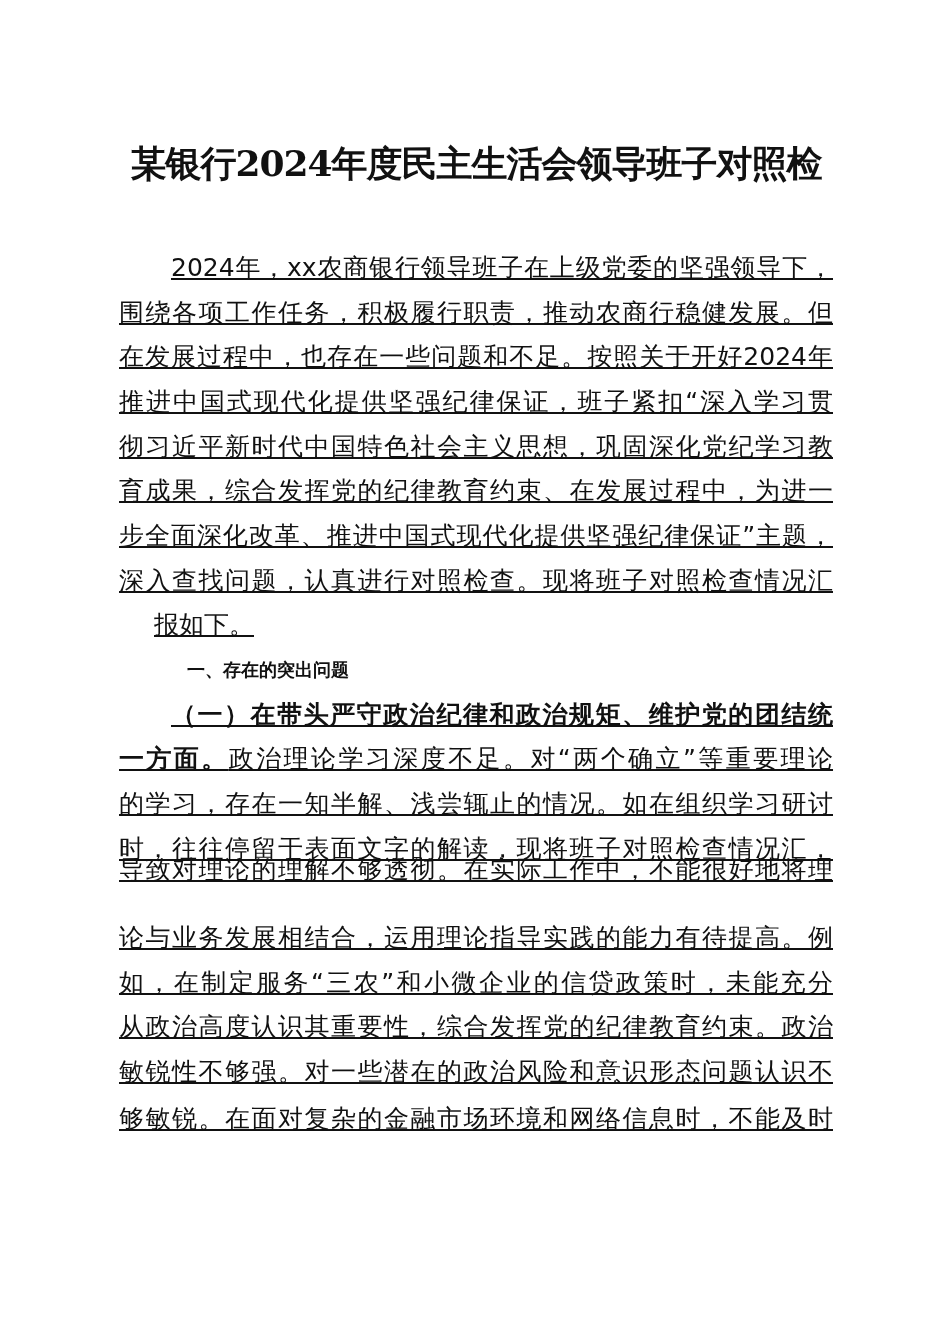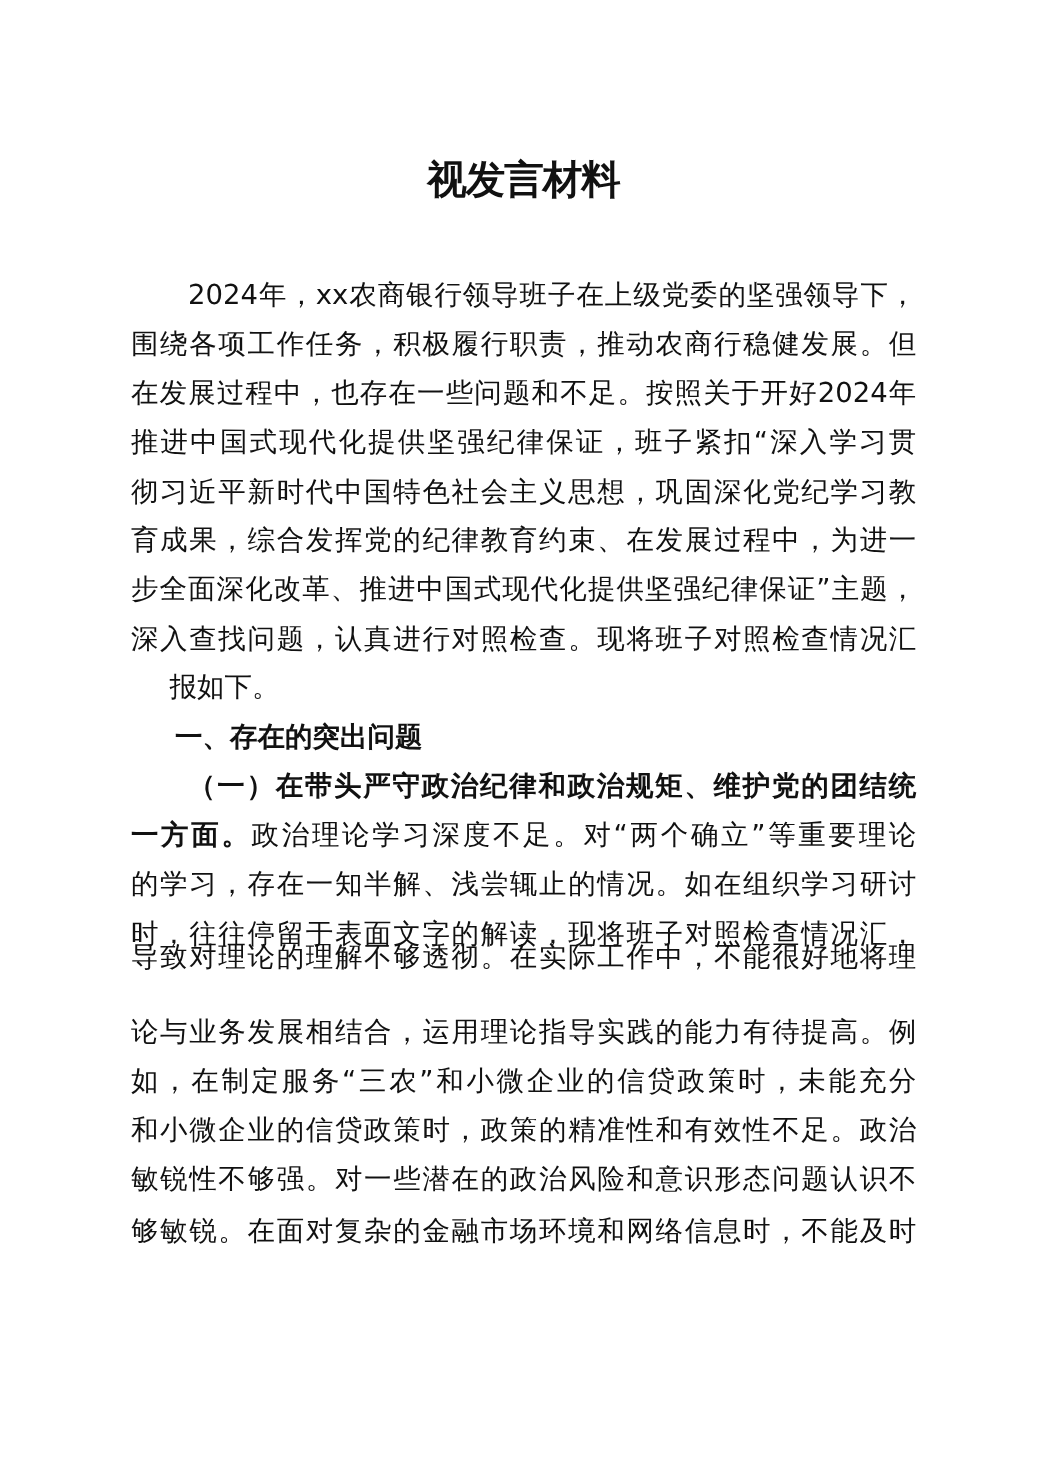--- a/index.html
+++ b/index.html
@@ -37,49 +37,50 @@
     position: absolute;
     left: 0;
     width: 714px;
     font-family: "DejaVu Sans", "Liberation Sans", sans-serif;
     font-size: 25px;
     line-height: 32px;
     white-space: nowrap;
     text-align: justify;
     text-align-last: justify;
     letter-spacing: 0px;
+    text-decoration: underline;
   }
   .line.last {
     text-align-last: left;
     margin-left: 35px;
   }
   .line.indent {
     left: 52px;
     width: 662px;
   }
   .heading1 {
     position: absolute;
-    left: 40px;
+    left: 68px;
     font-family: "DejaVu Sans", "Liberation Sans", sans-serif;
-    font-size: 25px;
+    font-size: 18px;
     font-weight: bold;
     line-height: 32px;
     white-space: nowrap;
   }
   .bold {
     font-weight: bold;
   }
 </style>
 </head>
 <body>
 
 <div class="page">
 
   <h1 class="title">
-    <div>视发言材料</div>
+    <div>某银行2024年度民主生活会领导班子对照检</div>
   </h1>
 
   <div>
     <div class="line indent" style="top:252px">2024年，xx农商银行领导班子在上级党委的坚强领导下，</div>
     <div class="line" style="top:297px">围绕各项工作任务，积极履行职责，推动农商行稳健发展。但</div>
     <div class="line" style="top:341px">在发展过程中，也存在一些问题和不足。按照关于开好2024年</div>
     <div class="line" style="top:386px">推进中国式现代化提供坚强纪律保证，班子紧扣“深入学习贯</div>
     <div class="line" style="top:431px">彻习近平新时代中国特色社会主义思想，巩固深化党纪学习教</div>
     <div class="line" style="top:475px">育成果，综合发挥党的纪律教育约束、在发展过程中，为进一</div>
     <div class="line" style="top:520px">步全面深化改革、推进中国式现代化提供坚强纪律保证”主题，</div>
@@ -90,18 +91,18 @@
   <div class="heading1" style="top:654px">一、存在的突出问题</div>
 
   <div>
     <div class="line indent bold" style="top:699px">（一）在带头严守政治纪律和政治规矩、维护党的团结统</div>
     <div class="line" style="top:743px"><span class="bold">一方面。</span><span>政治理论学习深度不足。对“两个确立”等重要理论</span></div>
     <div class="line" style="top:788px">的学习，存在一知半解、浅尝辄止的情况。如在组织学习研讨</div>
     <div class="line" style="top:833px">时，往往停留于表面文字的解读，现将班子对照检查情况汇，</div>
     <div class="line" style="top:854px">导致对理论的理解不够透彻。在实际工作中，不能很好地将理</div>
     <div class="line" style="top:922px">论与业务发展相结合，运用理论指导实践的能力有待提高。例</div>
     <div class="line" style="top:967px">如，在制定服务“三农”和小微企业的信贷政策时，未能充分</div>
-    <div class="line" style="top:1011px">和小微企业的信贷政策时，政策的精准性和有效性不足。政治</div>
+    <div class="line" style="top:1011px">从政治高度认识其重要性，综合发挥党的纪律教育约束。政治</div>
     <div class="line" style="top:1056px">敏锐性不够强。对一些潜在的政治风险和意识形态问题认识不</div>
     <div class="line" style="top:1103px">够敏锐。在面对复杂的金融市场环境和网络信息时，不能及时</div>
   </div>
 
 </div>
 
 </body></html>

